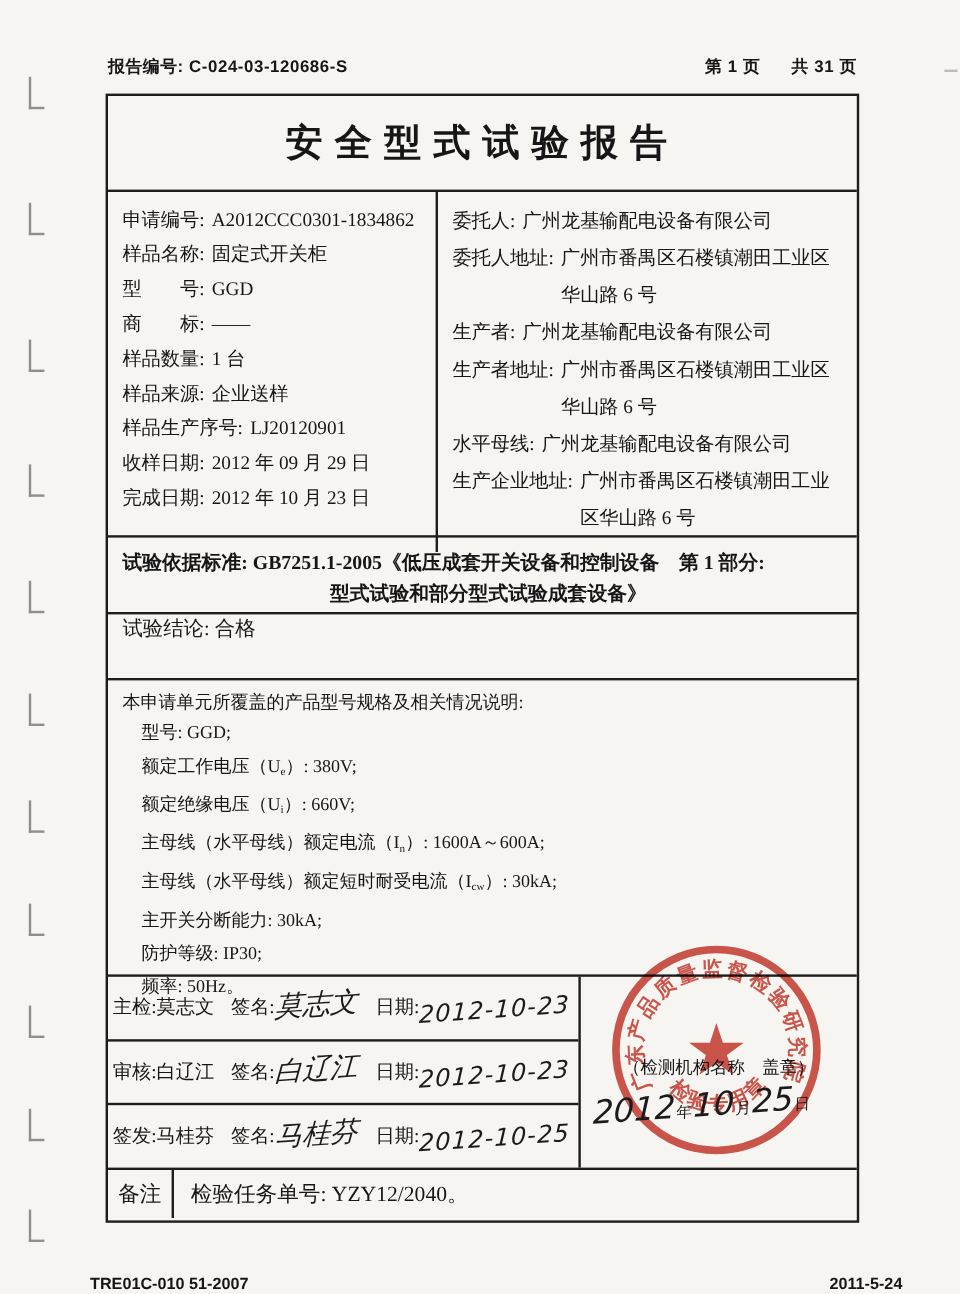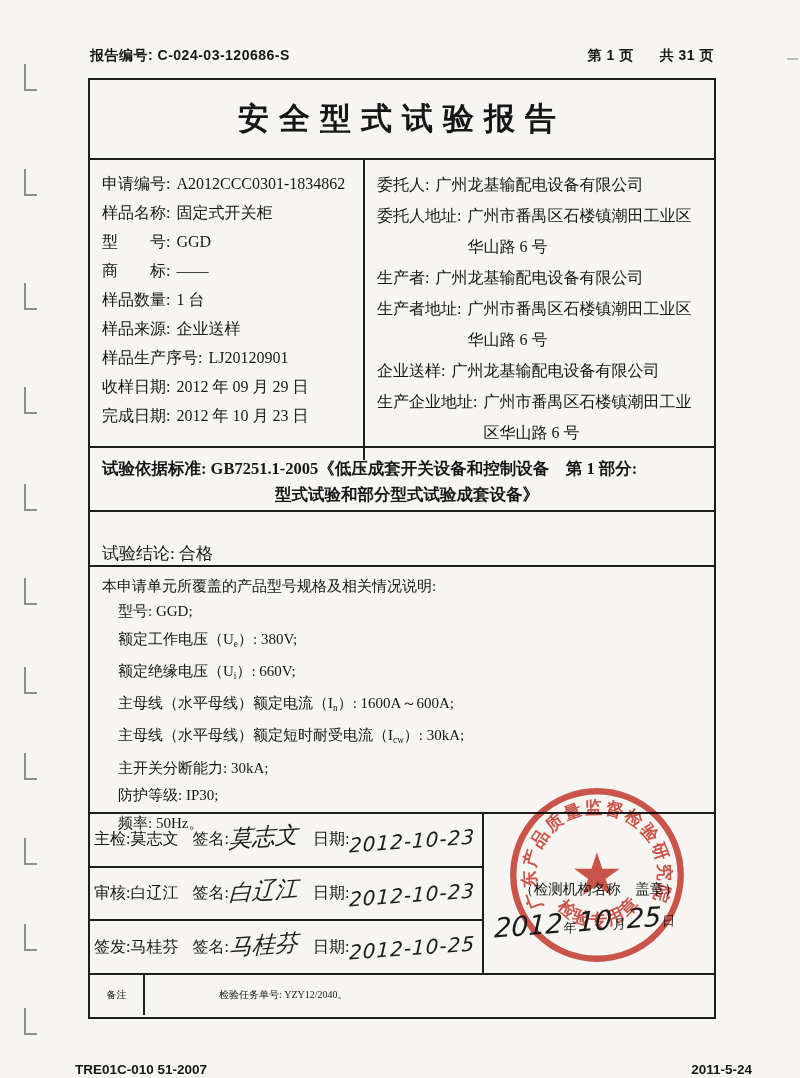--- a/index.html
+++ b/index.html
@@ -43,21 +43,21 @@
   .info-col { padding:9px 10px 12px 12px; }
   .info-col.left { border-right:2px solid #1d1d1d; }
   .info-line { display:flex; font-size:16px; line-height:29px; }
   .info-col.right .info-line { line-height:31px; }
   .info-line .lbl { white-space:nowrap; margin-right:6px; }
   .info-line .val { flex:1; }
 
   .standard-row { height:64px; padding:8px 10px 0 12px; font-size:16.5px; line-height:26px;font-weight:bold; }
   .standard-row .l2 { padding-left:173px; }
 
-  .conclusion-row { height:55px; display:flex; align-items:flex-end; padding-left:12px; font-size:17px; }
+  .conclusion-row { height:55px; display:flex; align-items:flex-start; padding-left:12px; font-size:17px; }
 
   .specs-row { height:247px; padding:7px 10px 0 12px; font-size:15px; }
   .spec-heading { line-height:24px; }
   .spec-line { line-height:27.5px;margin-left:16px; }
   .spec-line .sub { font-size:.62em; vertical-align:-.3em; }
 
   .sig-area { height:161px; display:grid; grid-template-columns:394px 1fr; }
   .sig-col { border-right:2px solid #1d1d1d; display:flex; flex-direction:column; }
   .sig-row { flex:1; border-bottom:2px solid #1d1d1d; display:flex; align-items:center; padding-left:4px; font-size:16px; overflow:visible; }
   .sig-row:last-child { border-bottom:none; }
@@ -74,23 +74,23 @@
   .stamp-note { position:absolute; left:0; right:0; top:66px; text-align:center; font-size:14.5px; z-index:1; }
   .stamp-date { position:absolute; left:10px; top:92px; z-index:3; white-space:nowrap; }
   .stamp-date .num { font-size:27px; }
   .stamp-date .unit { font-family:"Liberation Serif",serif; font-style:normal; font-size:13px; transform:none; display:inline-block; margin:0 1px; }
   .stamp-svg {
     position:absolute; left:22px; top:-30px; width:182px; height:182px;
     color:#c8372c; opacity:.84; mix-blend-mode:multiply; z-index:2;
   }
   .stamp-svg text { fill:currentColor; font-family:"Liberation Serif","DejaVu Serif",serif; font-weight:bold; }
 
-  .remark-row { height:40px; display:grid; grid-template-columns:55px 1fr; font-size:10px;gap:48px; }
+  .remark-row { height:40px; display:grid; grid-template-columns:55px 1fr; font-size:18px; }
   .remark-label { border-right:2px solid #1d1d1d; display:flex; align-items:center; justify-content:center; }
-  .remark-value { display:flex; align-items:center; padding-left:26px; }
+  .remark-value { display:flex; align-items:center; padding-left:14px; }
 
   .ftr {
     position:absolute; top:1062px; left:75px; right:48px;
     display:flex; justify-content:space-between;
     font-family:"Liberation Sans","DejaVu Sans",sans-serif;
     font-weight:bold; font-size:13.5px;gap:30px;
   }
 </style>
 </head>
 <body>
@@ -188,21 +188,21 @@
           <span class="lbl">生产者: </span>
           <span class="val">广州龙基输配电设备有限公司</span>
         </div>
 
         <div class="info-line">
           <span class="lbl">生产者地址: </span>
           <span class="val">广州市番禺区石楼镇潮田工业区华山路 6 号</span>
         </div>
 
         <div class="info-line">
-          <span class="lbl">企业送样: </span>
+          <span class="lbl">水平母线: </span>
           <span class="val">广州龙基输配电设备有限公司</span>
         </div>
 
         <div class="info-line">
           <span class="lbl">生产企业地址: </span>
           <span class="val">广州市番禺区石楼镇潮田工业区华山路 6 号</span>
         </div>
       </div>
   </div>
 

